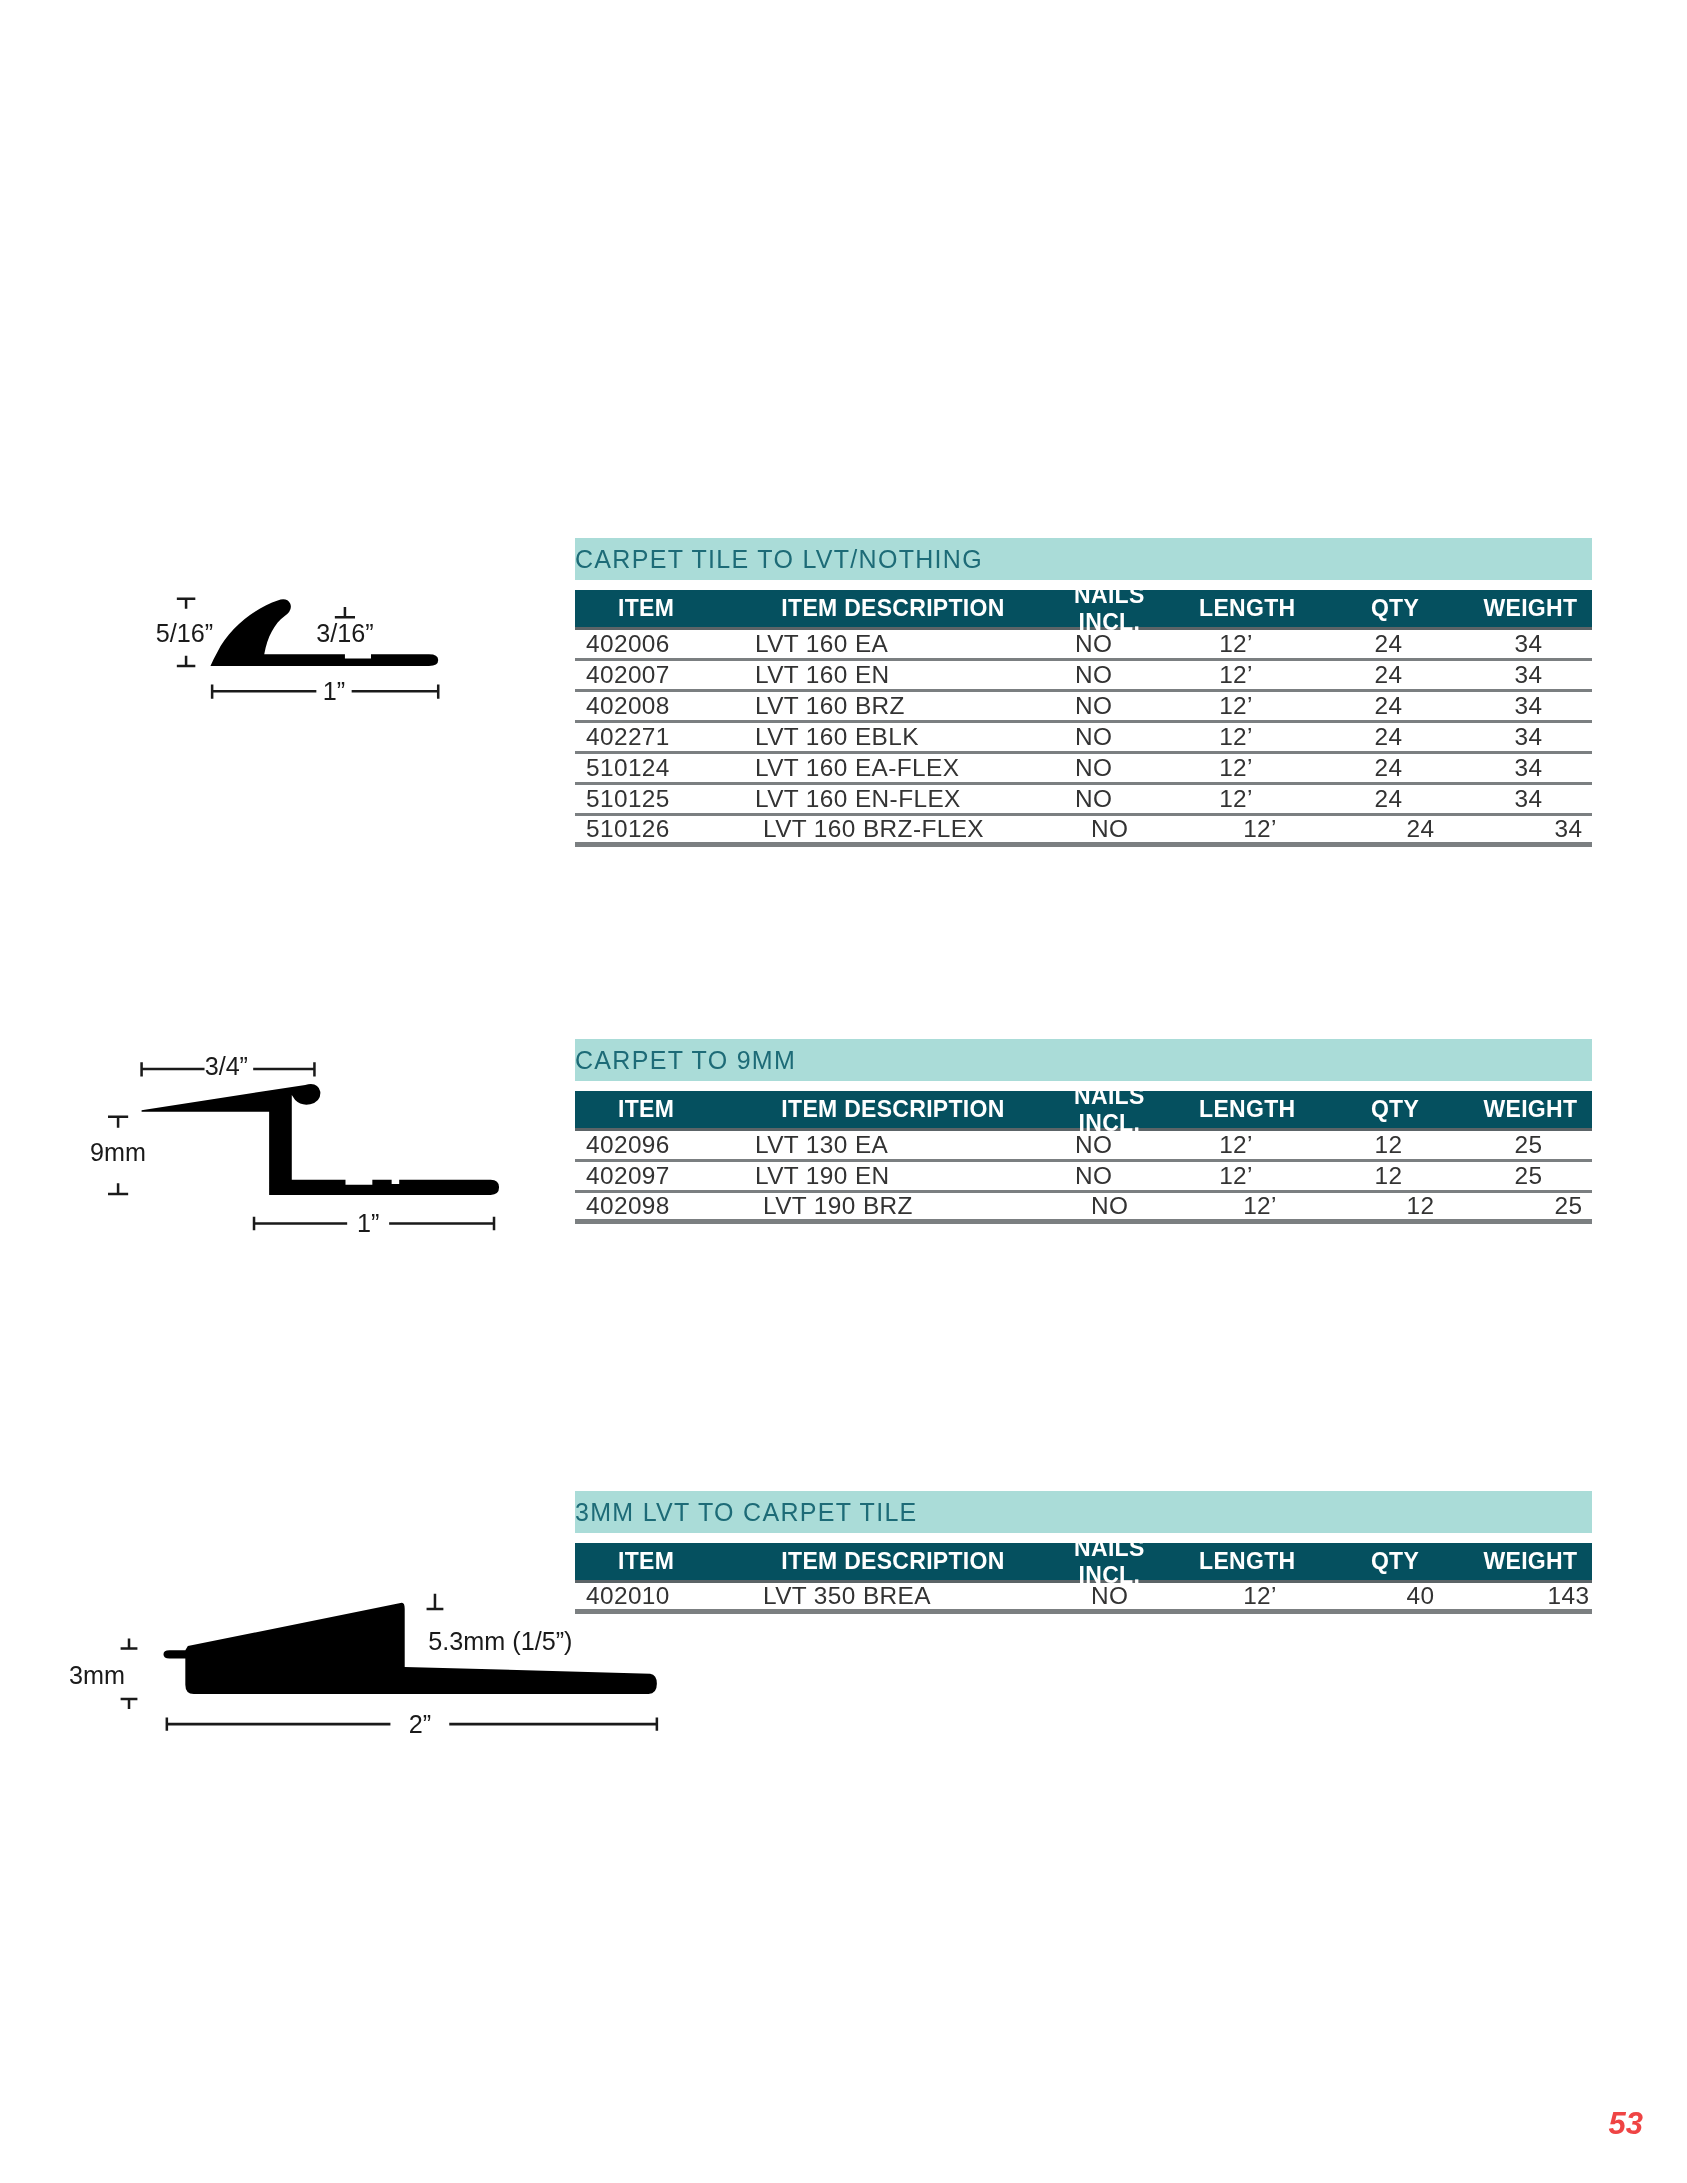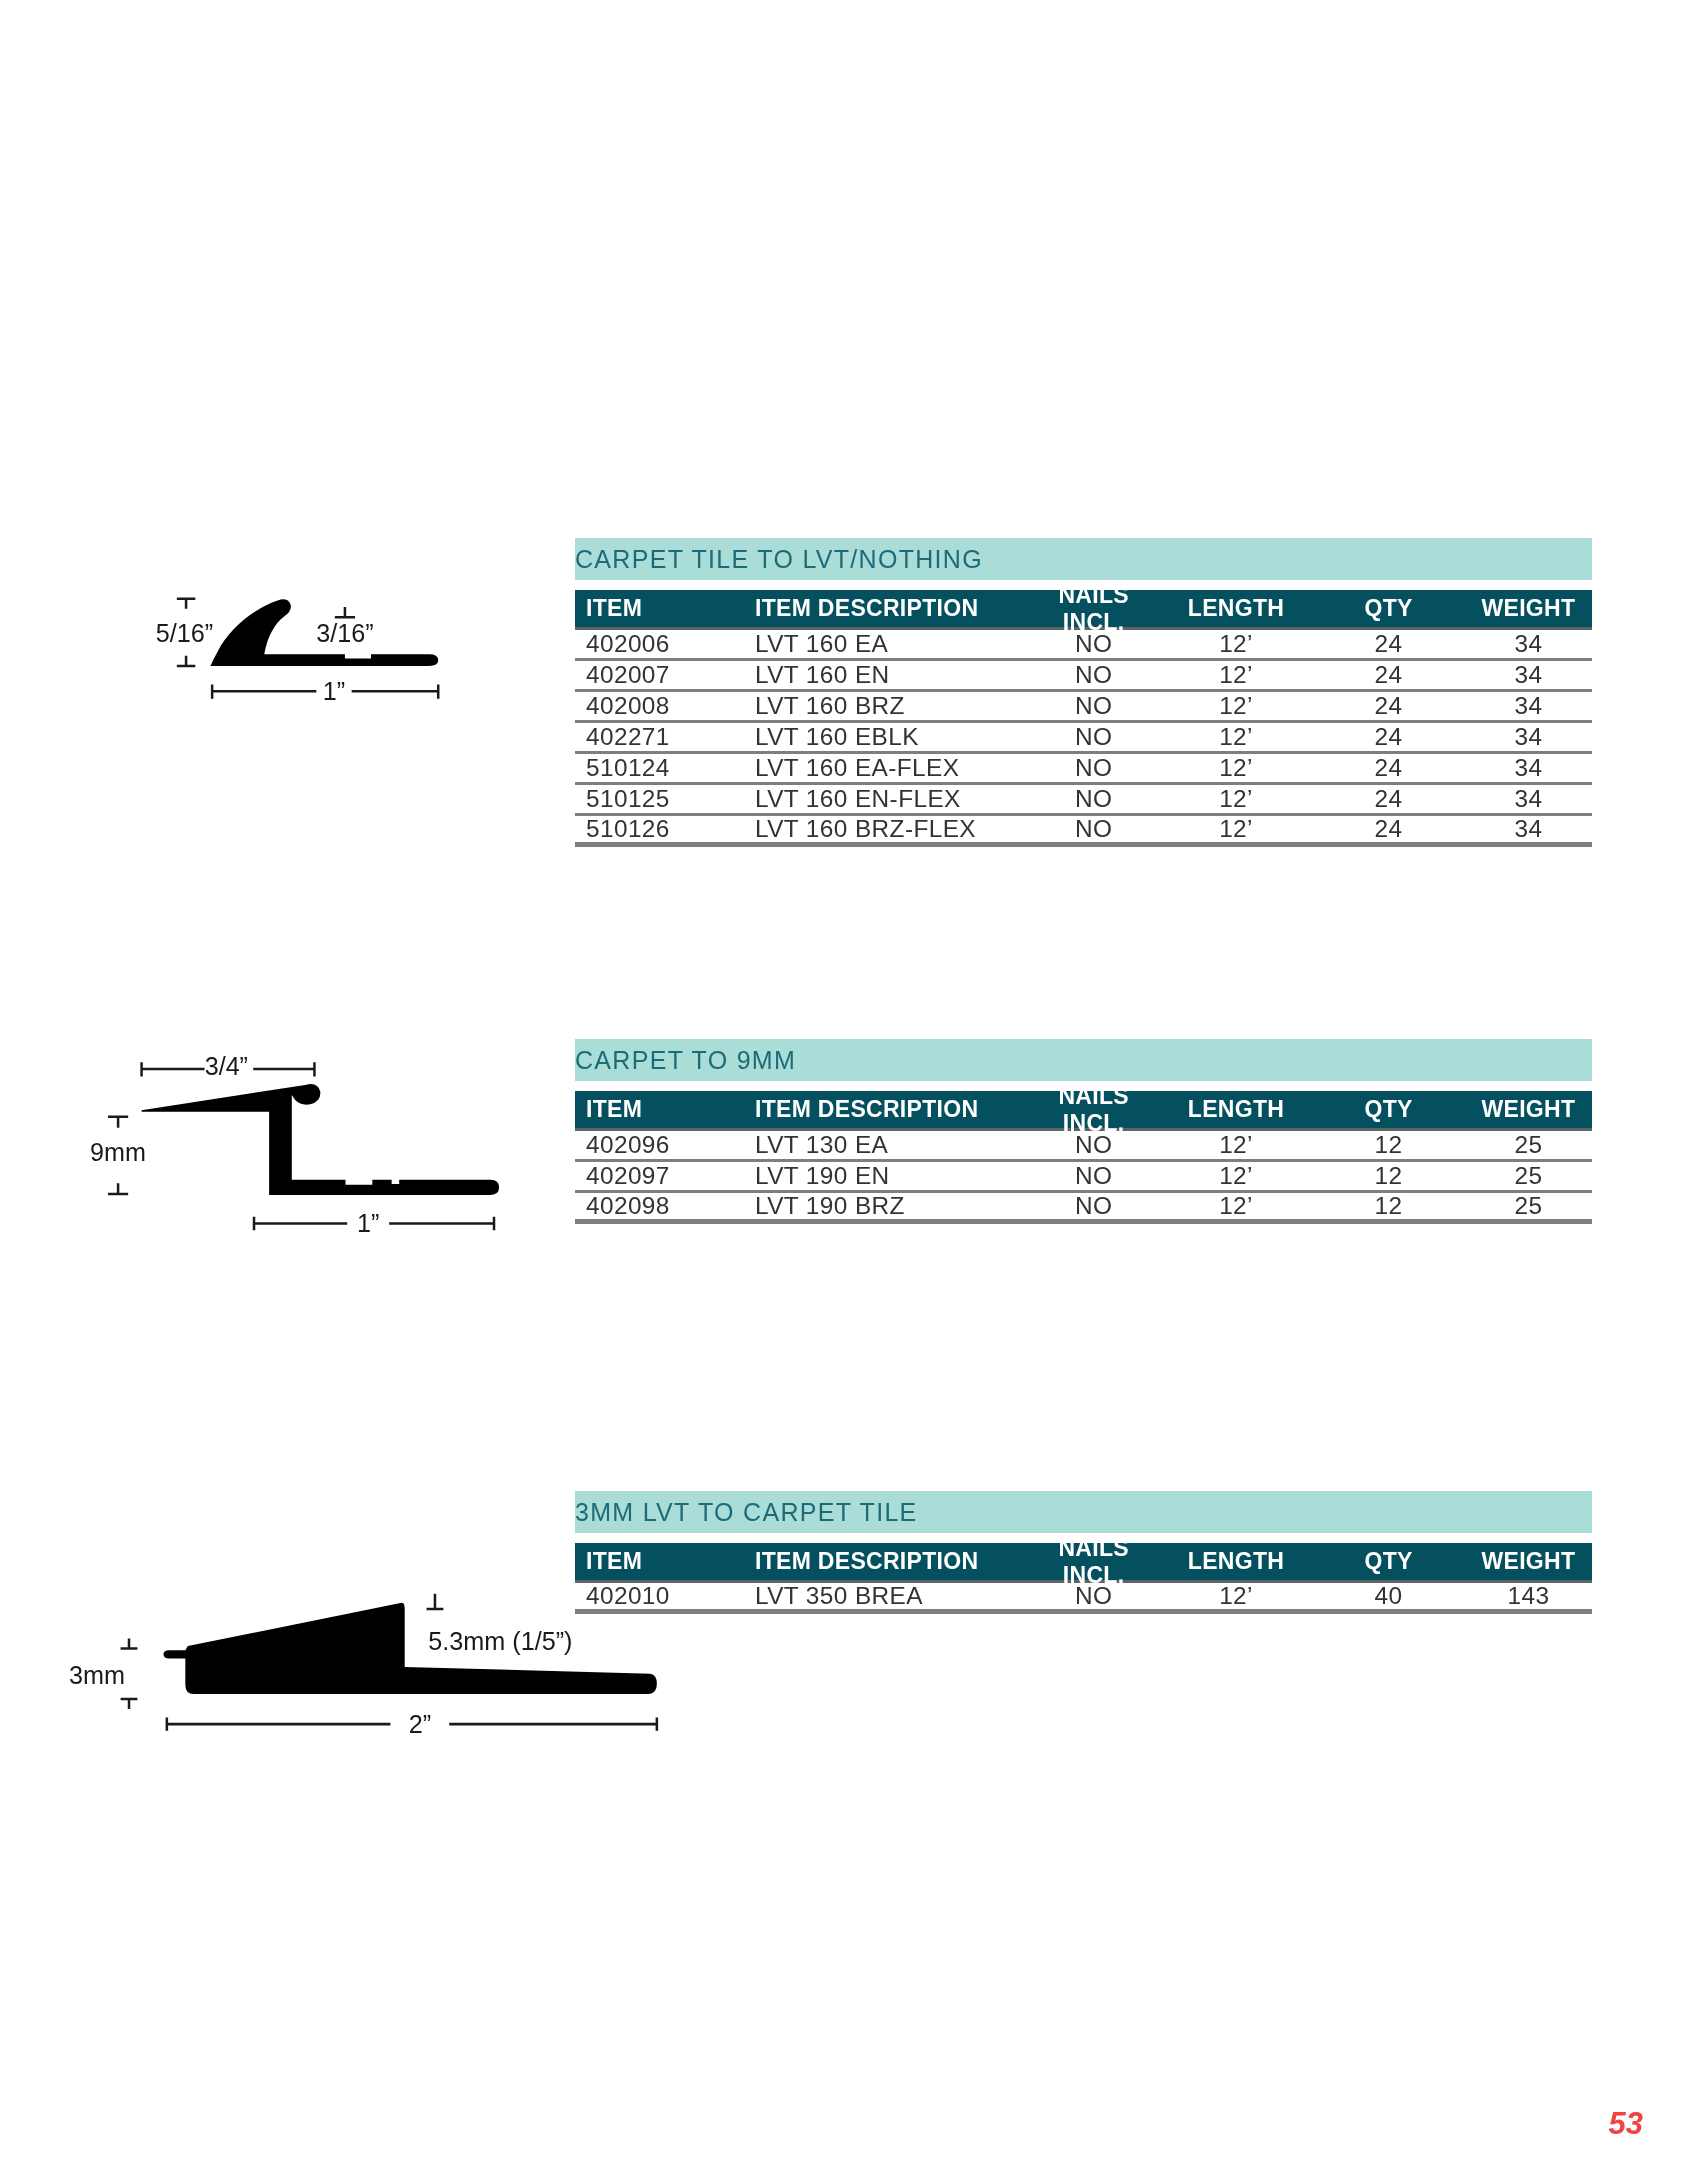--- a/index.html
+++ b/index.html
@@ -6,24 +6,24 @@
   html,body { background:#ffffff; }
   body { width:1687px; height:2183px; position:relative; overflow:hidden;
          font-family:"Liberation Sans", sans-serif; }
 
   
   .product-table { position:absolute; left:575px; width:1017px; }
   .band { height:42px; background:#aadcd8; display:flex; align-items:center;
           }
   .band-title { font-size:25px; letter-spacing:1.3px; color:#1d6b77; font-weight:normal; }
   .thead { margin-top:10px; height:40px; background:#05505f; display:flex;
-           align-items:center; border-bottom:3.4px solid #5c6467; }
+           align-items:center; border-bottom:3.4px solid #5c6467;padding-left:32px; }
   .thead .c { color:#ffffff; font-weight:bold; font-size:23px; letter-spacing:0.3px; }
   .trow { height:31px; display:flex; align-items:center; border-bottom:3.4px solid #7b7f81; }
-  .tbody .trow:last-child { border-bottom:5px solid #7b7f81; }
+  .tbody .trow:last-child { border-bottom:5px solid #7b7f81;gap:8px; }
   .trow .c { font-size:24.4px; color:#333333; letter-spacing:0.4px; }
   .c  { flex:none; }
   .c1 { width:17.7%; padding-left:11px; text-align:left; }
   .c2 { width:26.8%; text-align:left; }
   .c3 { width:13.0%; text-align:center; }
   .c4 { width:15.0%; text-align:center; }
   .c5 { width:15.0%; text-align:center; }
   .c6 { width:12.5%; text-align:center; }
 
   

